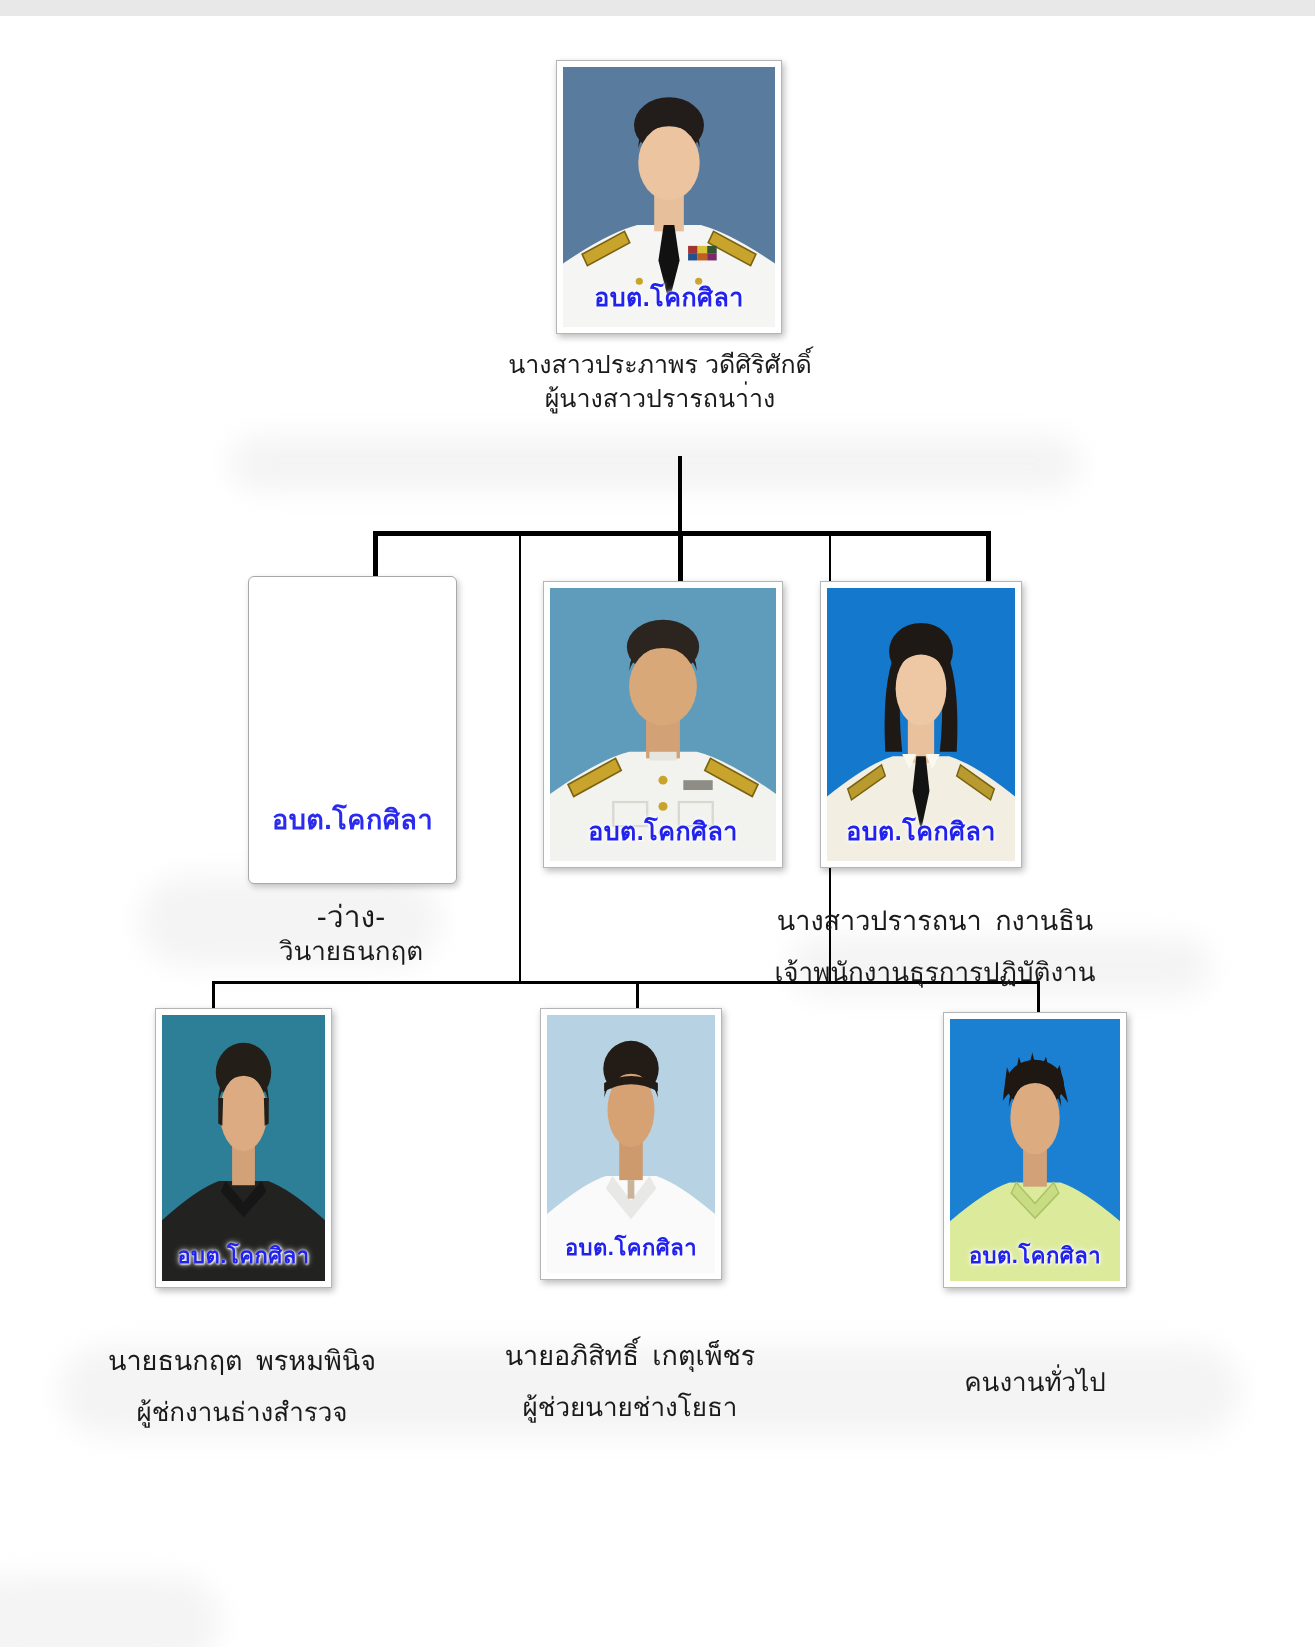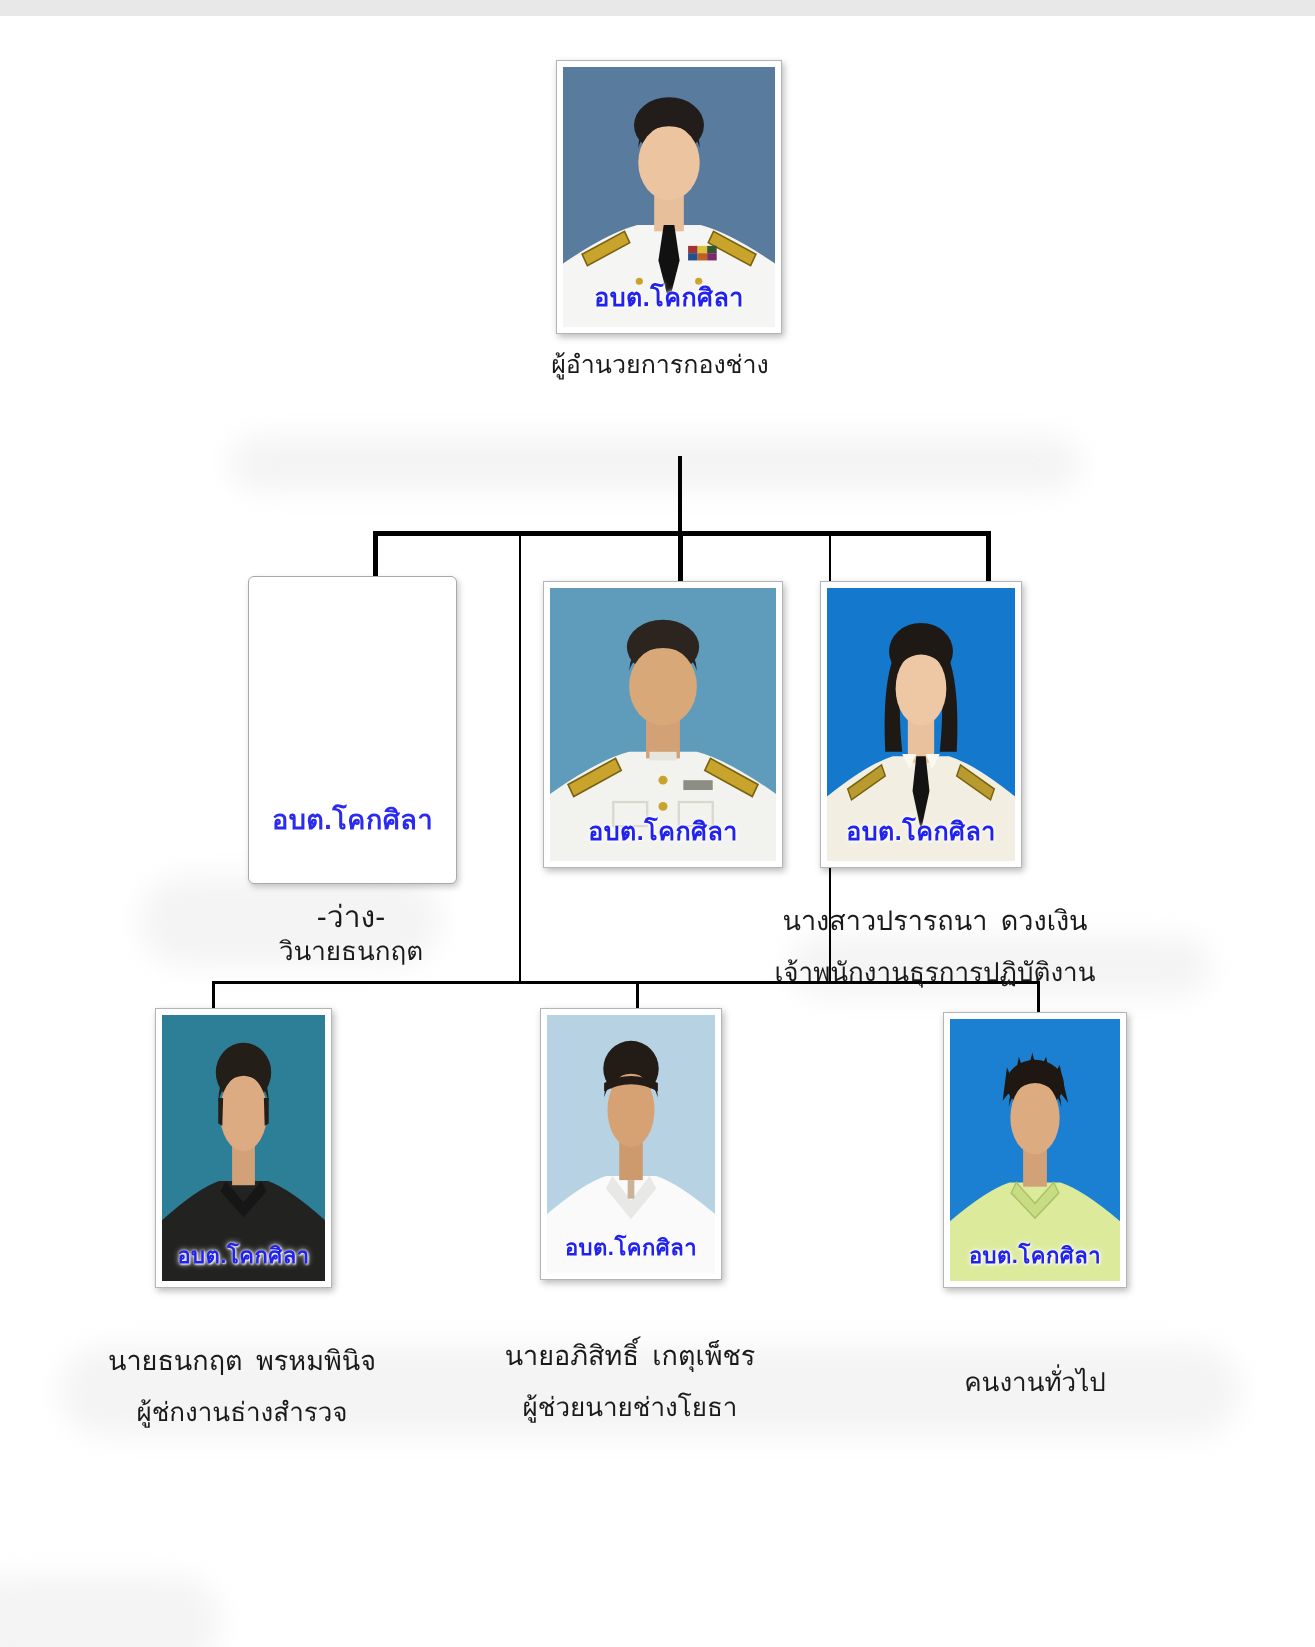--- a/index.html
+++ b/index.html
@@ -78,21 +78,22 @@
         <rect x="118" y="179" width="9" height="7" fill="#23508e"></rect>
           <rect x="127" y="179" width="9" height="7" fill="#c06020"></rect>
           <rect x="136" y="179" width="9" height="7" fill="#7a2a6a"></rect>
         <circle cx="72" cy="206" r="3.4" fill="#c9a42c"></circle>
           <circle cx="128" cy="206" r="3.4" fill="#c9a42c"></circle>
       </svg>
       <div class="watermark">อบต.โคกศิลา</div>
     </div>
   </div>
   <div class="caption cap-head" style="left:245px;top:331px;width:830px;">
-    <div class="ln">ผู้อำนวยการกองช่าง</div>
+    <div class="ln">นางสาวประภาพร วดีศิริศักดิ์</div>
+    <div class="ln">ผู้นางสาวปรารถนา่าง</div>
   </div>
 
   <div class="vacant-box" style="left:248px;top:560px;width:207px;height:306px;">
     <div class="watermark">อบต.โคกศิลา</div>
   </div>
   <div class="caption" style="left:201px;top:884px;width:300px;">
     <div class="ln cap-vacant-name">-ว่าง-</div>
     <div class="ln cap-vacant-role">วินายธนกฤต</div>
   </div>
 
@@ -132,21 +133,21 @@
         <ellipse cx="100" cy="92" rx="27" ry="34" fill="#eec7a4"></ellipse>
         <path d="M73,80 Q75,52 100,50 Q125,52 127,80 Q121,62 100,61 Q79,62 73,80 Z" fill="#1e1915"></path>
         <path d="M95,154 L105,154 L109,186 L100,222 L91,186 Z" fill="#131313"></path>
         <path d="M80,152 L95,152 L88,166 Z" fill="#fbf8ef"></path>
         <path d="M120,152 L105,152 L112,166 Z" fill="#fbf8ef"></path>
       </svg>
       <div class="watermark">อบต.โคกศิลา</div>
     </div>
   </div>
   <div class="caption" style="left:765px;top:890px;width:340px;">
-    <div class="ln cap-name">นางสาวปรารถนา ดวงเงิน</div>
+    <div class="ln cap-name">นางสาวปรารถนา กงานธิน</div>
     <div class="ln cap-role">เจ้าพนักงานธุรการปฏิบัติงาน</div>
   </div>
 
   <div class="photo-frame" style="left:155px;top:992px;width:177px;height:280px;">
     <div class="photo">
       <svg viewBox="0 0 200 250" preserveAspectRatio="none">
         <rect width="200" height="250" fill="#2d7e97"></rect>
         <path d="M-10,250 L-10,200 Q40,164 70,156 L130,156 Q160,164 210,200 L210,250 Z" fill="#222221"></path>
         <path d="M78,156 L100,176 L122,156 L128,166 L100,190 L72,166 Z" fill="#161616"></path>
         <rect x="86" y="120" width="28" height="40" fill="#d2a177"></rect>

